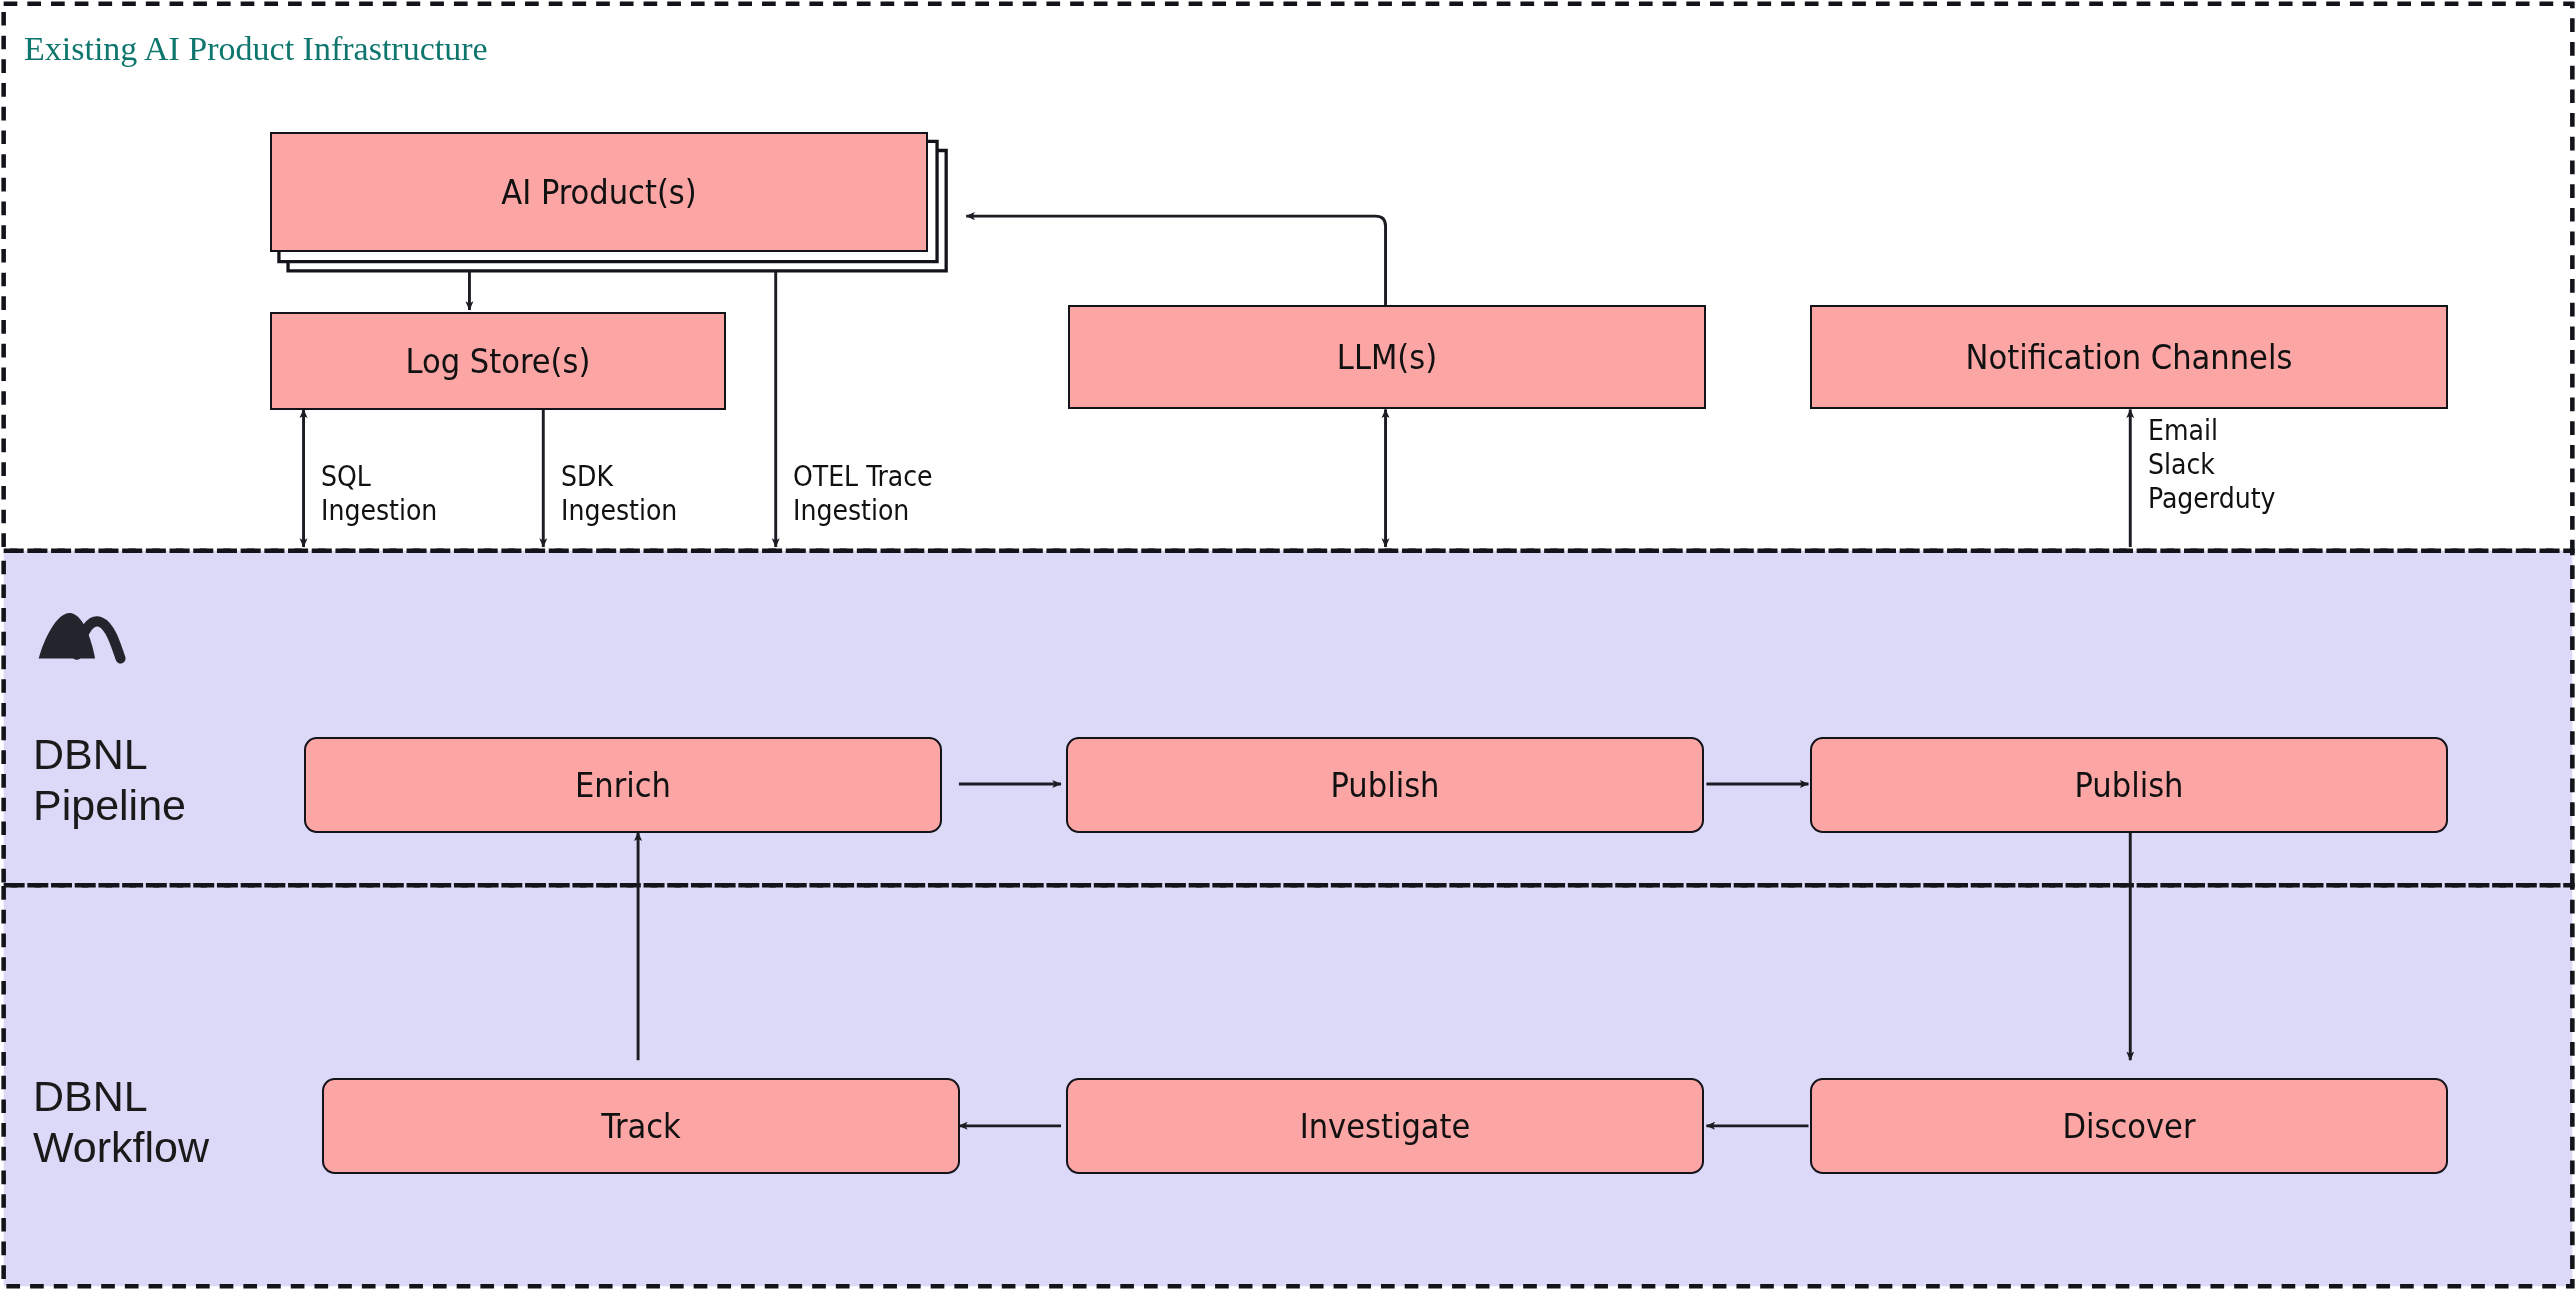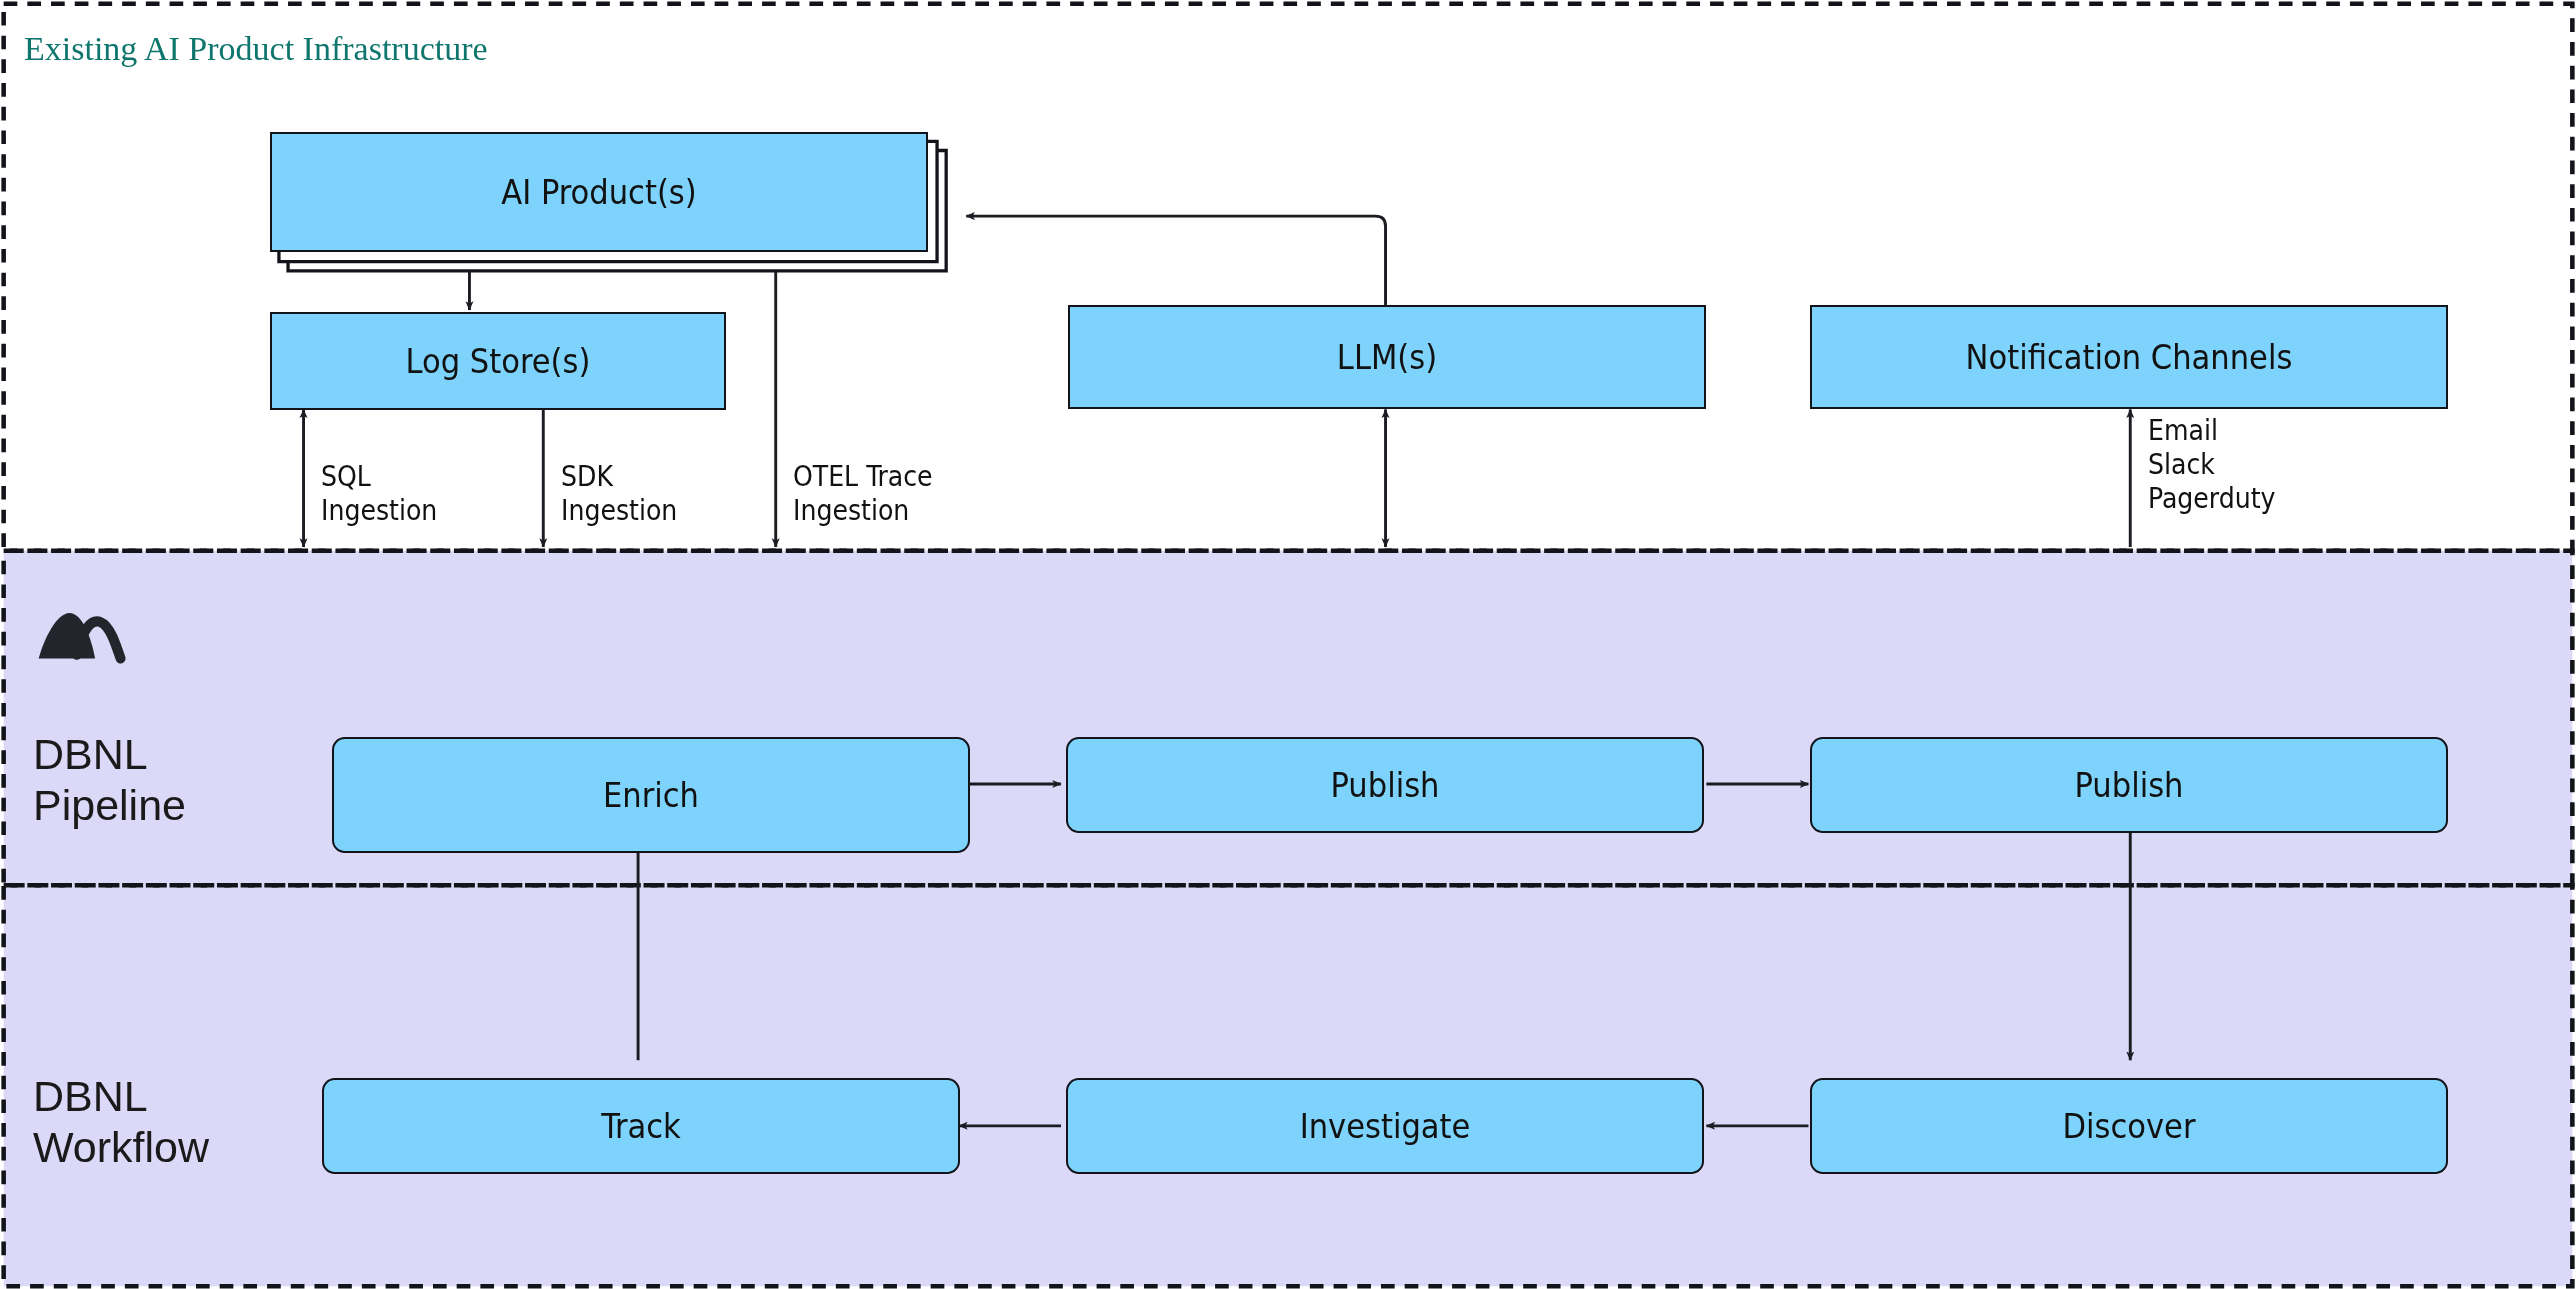--- a/index.html
+++ b/index.html
@@ -11,21 +11,21 @@
     font-family:Liberation Serif, serif;
     font-stretch:condensed;
     font-size:34px;color:#0f766e;white-space:nowrap;
   }
   .side-label{
     position:absolute;
     font-family:"Liberation Sans",sans-serif;
     font-size:43px;color:#1a1a1a;line-height:1.18;white-space:pre;
   }
   .node{
-    position:absolute;background:#7dd3fc;border:2.3px solid #12141a;
+    position:absolute;background:#fca5a5;border:2.3px solid #12141a;
     display:flex;align-items:center;justify-content:center;
     font-family:"DejaVu Sans Condensed","Liberation Sans",sans-serif;
     font-stretch:condensed;
     font-size:34px;color:#111111;box-sizing:border-box;
   }
   .node.round{border-radius:12.8px;}
   .edge-label{
     position:absolute;
     font-family:"DejaVu Sans Condensed","Liberation Sans",sans-serif;
     font-stretch:condensed;
@@ -116,21 +116,21 @@
   <div class="edge-label" style="left:561px; top:460px;">SDK
 Ingestion</div>
 
   <div class="edge-label" style="left:793px; top:460px;">OTEL Trace
 Ingestion</div>
 
   <div class="edge-label" style="left:2148px; top:414px;">Email
 Slack
 Pagerduty</div>
 
-  <div class="node round" style="left:332px; top:737px; width:638px; height:116px;">Enrich</div>
+  <div class="node round" style="left:304px; top:737px; width:638px; height:96px;">Enrich</div>
 
   <div class="node round" style="left:1066px; top:737px; width:638px; height:96px;">Publish</div>
 
   <div class="node round" style="left:1810px; top:737px; width:638px; height:96px;">Publish</div>
 
   <div class="node round" style="left:322px; top:1078px; width:638px; height:96px;">Track</div>
 
   <div class="node round" style="left:1066px; top:1078px; width:638px; height:96px;">Investigate</div>
 
   <div class="node round" style="left:1810px; top:1078px; width:638px; height:96px;">Discover</div>

